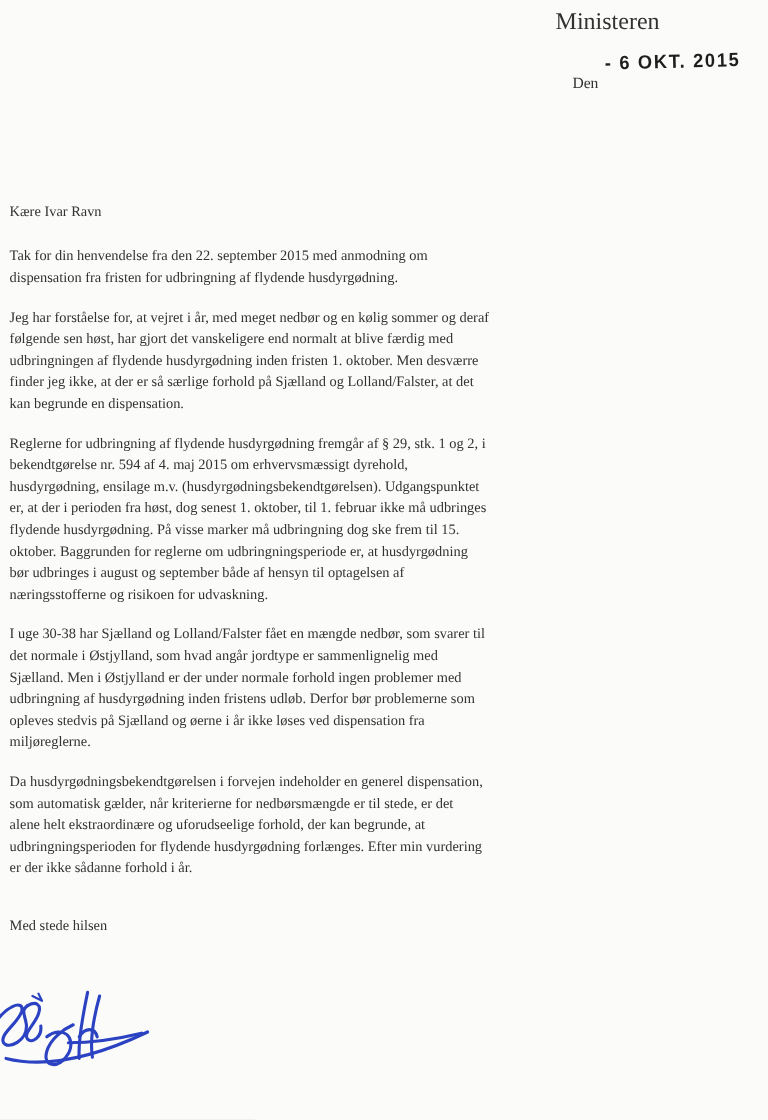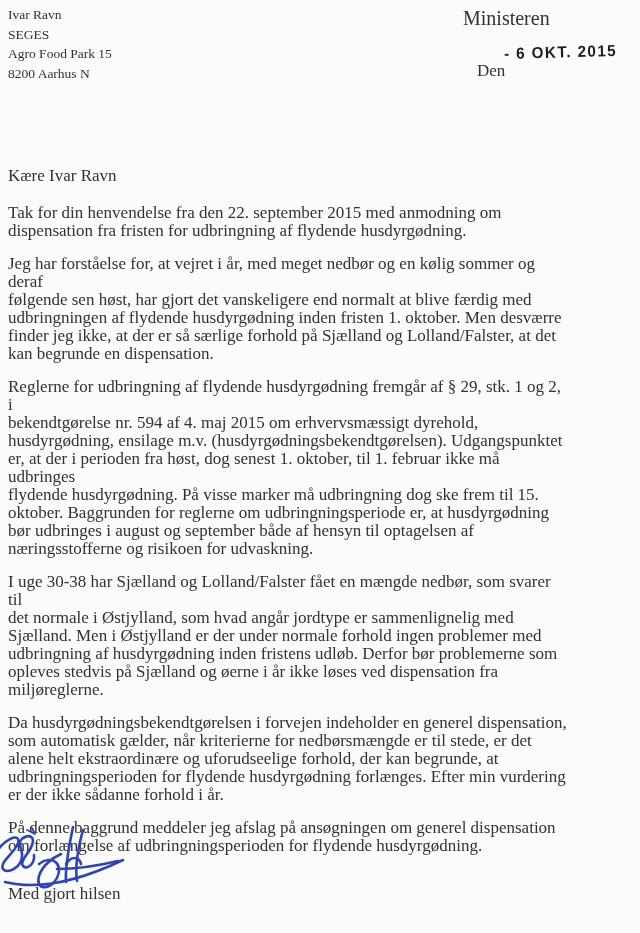--- a/index.html
+++ b/index.html
@@ -23,41 +23,41 @@
   .sender-title {
     position: absolute;
     left: 463px;
     top: 7px;
     font-size: 20px;
   }
   .date-label {
     position: absolute;
     left: 477px;
     top: 61px;
-    font-size: 17px;
+    font-size: 13px;
   }
   .date-stamp {
     position: absolute;
     left: 504px;
     top: 45px;
     font-family: "Liberation Sans", sans-serif;
     font-weight: bold;
     font-size: 16px;
     letter-spacing: 1.5px;
     color: #1e1e1e;
     white-space: nowrap;
     transform: rotate(-1.5deg) scaleX(0.95);
     transform-origin: left center;
   }
   .body-text {
     position: absolute;
     left: 8px;
     top: 167px;
     width: 560px;
-    font-size: 17px;
+    font-size: 12px;
     line-height: 18px;
   }
   .body-text p {
     margin: 0 0 15px 0;
     white-space: pre-line;
   }
   .body-text p.salutation { margin-bottom: 19px; }
   .body-text p.closing { margin-top: 30px; margin-bottom: 0; }
   .signature-wrap {
     position: absolute;
@@ -75,26 +75,20 @@
     line-height: 12.5px;
     color: #3c3c3c;
     white-space: nowrap;
   }
 </style>
 </head>
 <body>
 
 <div class="page">
 
-  <div class="recipient">
-    <div>Ivar Ravn</div>
-    <div>SEGES</div>
-    <div>Agro Food Park 15</div>
-    <div>8200 Aarhus N</div>
-  </div>
 
   <div class="sender-title">Ministeren</div>
 
   <div class="date-label">Den</div>
   <div class="date-stamp">- 6 OKT. 2015</div>
 
   <div class="body-text">
     <p class="salutation">Kære Ivar Ravn</p>
     <p>Tak for din henvendelse fra den 22. september 2015 med anmodning om
 dispensation fra fristen for udbringning af flydende husdyrgødning.</p>
@@ -115,23 +109,21 @@
 det normale i Østjylland, som hvad angår jordtype er sammenlignelig med
 Sjælland. Men i Østjylland er der under normale forhold ingen problemer med
 udbringning af husdyrgødning inden fristens udløb. Derfor bør problemerne som
 opleves stedvis på Sjælland og øerne i år ikke løses ved dispensation fra
 miljøreglerne.</p>
     <p>Da husdyrgødningsbekendtgørelsen i forvejen indeholder en generel dispensation,
 som automatisk gælder, når kriterierne for nedbørsmængde er til stede, er det
 alene helt ekstraordinære og uforudseelige forhold, der kan begrunde, at
 udbringningsperioden for flydende husdyrgødning forlænges. Efter min vurdering
 er der ikke sådanne forhold i år.</p>
-    <p>På denne baggrund meddeler jeg afslag på ansøgningen om generel dispensation
-om forlængelse af udbringningsperioden for flydende husdyrgødning.</p>
-    <p class="closing">Med gjort hilsen</p>
+    <p class="closing">Med stede hilsen</p>
   </div>
 
   <div class="signature-wrap">
     <svg width="170" height="78" viewBox="0 0 170 78" fill="none" xmlns="http://www.w3.org/2000/svg">
       <g stroke="#2b43c2" stroke-width="2.6" stroke-linecap="round" fill="none">
 
         <path d="M-4,34 C6,14 24,8 21,19 C18,29 2,38 6,45 C10,51 26,43 25,30 C24,22 20,18 26,14"></path>
         <path d="M26,14 C33,10 38,13 35,21 C32,30 22,37 26,42 C30,46 38,40 37,31"></path>
 
         <path d="M30,6 L38,10 M35,4 L38,10" stroke-width="1.8"></path>

